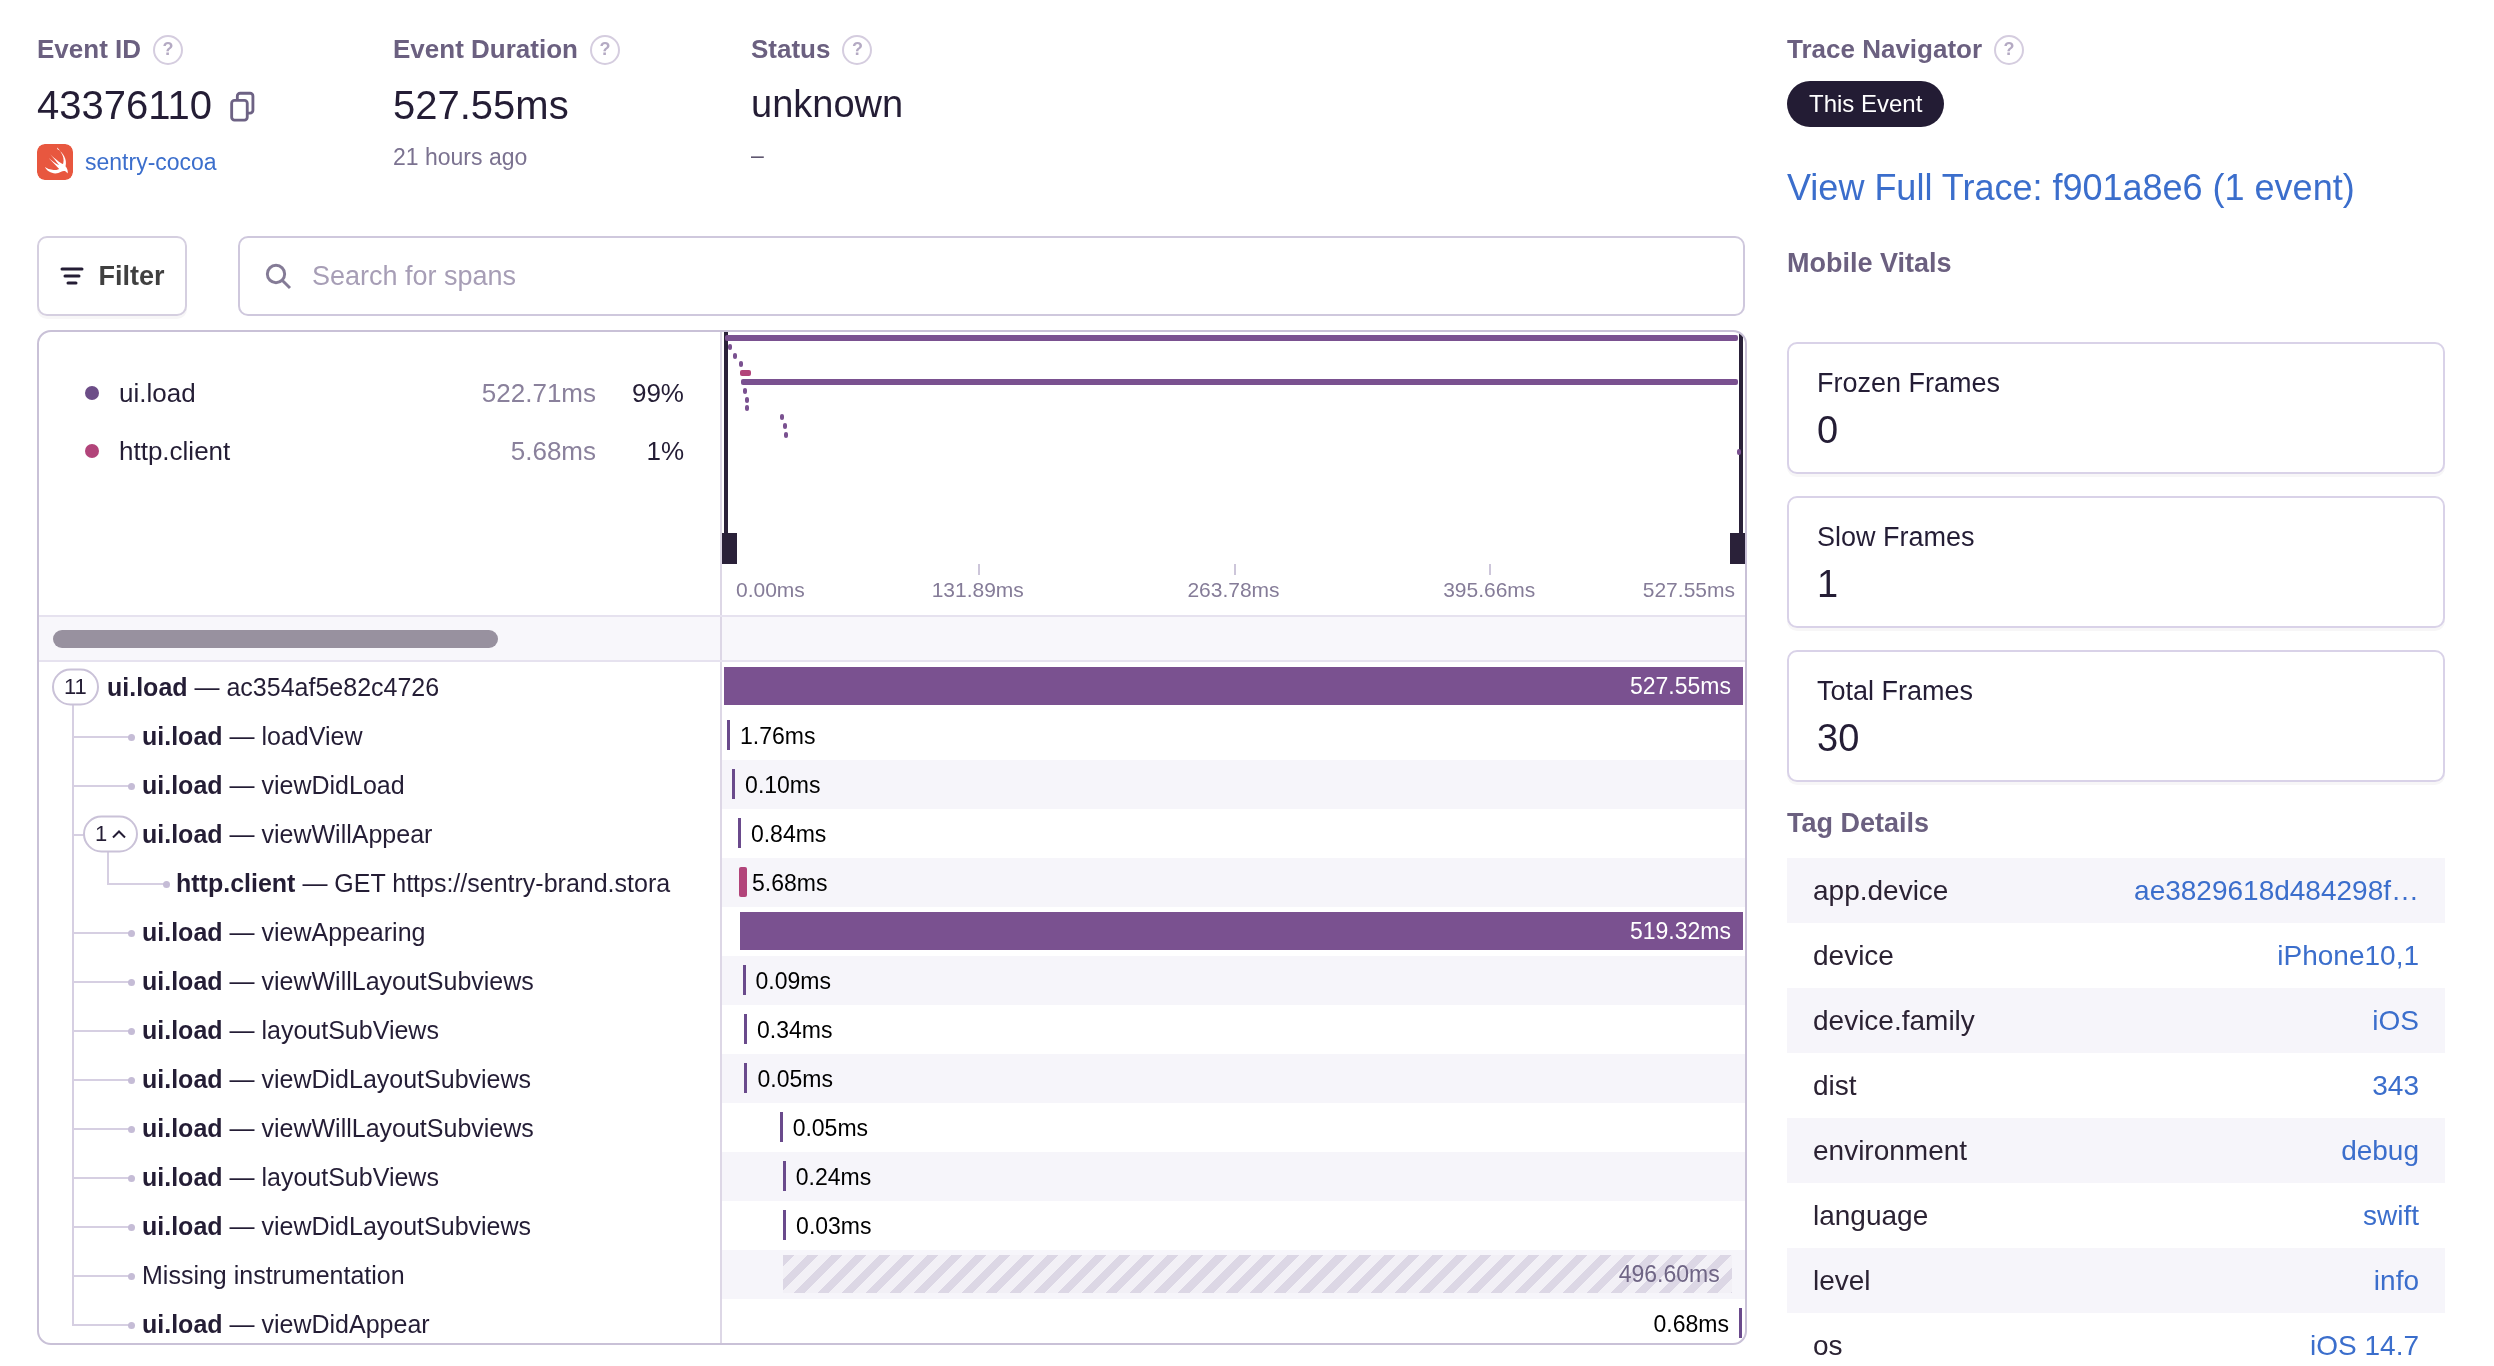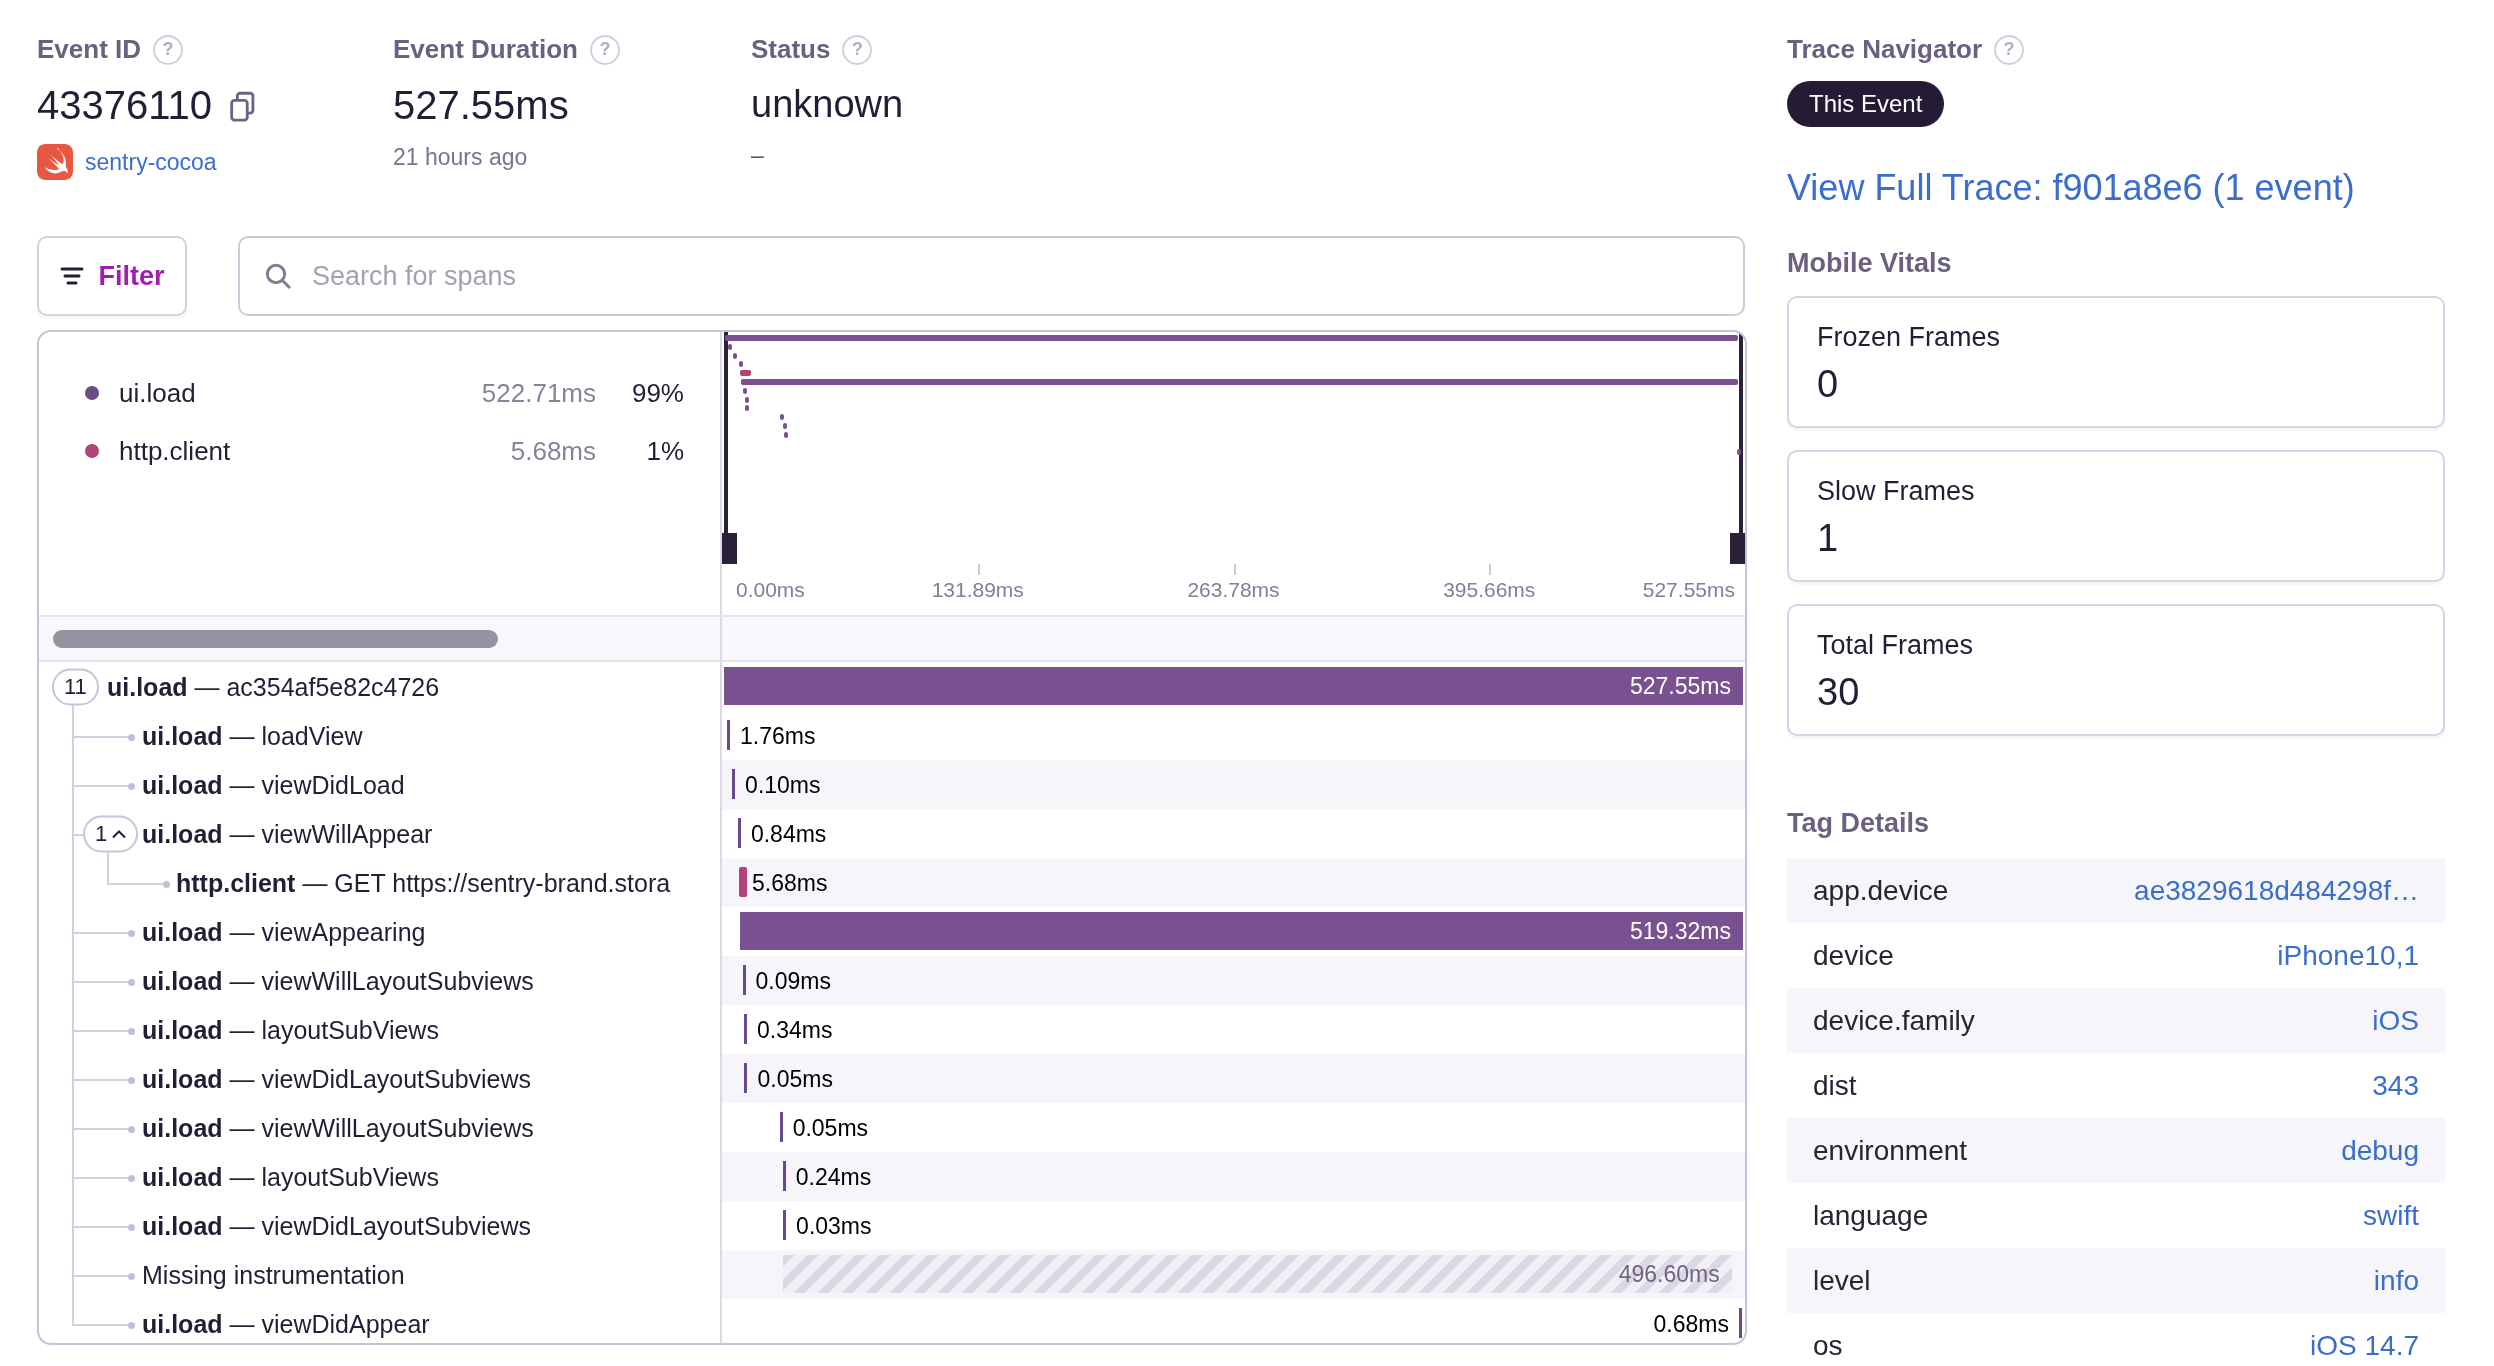--- a/index.html
+++ b/index.html
@@ -19,21 +19,21 @@
   .copy-btn { background:none; border:none; cursor:pointer; padding:0; display:flex; }
   .swift-badge { width:36px; height:36px; border-radius:8px; overflow:hidden; display:flex; }
   .badge-dark { display:inline-block; background:#231c34; color:#fff; font-size:24px;
     padding:9px 22px; border-radius:24px; }
   .tn-link { margin-top:40px; font-size:36px; }
 
   
   .filter-btn { position:absolute; left:37px; top:236px; width:150px; height:80px;
     background:#fff; border:2px solid #d5cfe0; border-radius:10px; cursor:pointer;
     display:flex; align-items:center; justify-content:center; gap:13px;
-    font-family:"Liberation Sans",sans-serif; font-size:27px; font-weight:bold; color:#a21caf;
+    font-family:"Liberation Sans",sans-serif; font-size:27px; font-weight:bold; color:#404040;
     box-shadow:0 3px 0 rgba(40,20,60,.04); }
   .search-wrap { position:absolute; left:238px; top:236px; width:1507px; height:80px; }
   .search-wrap input { width:100%; height:100%; border:2px solid #cfc8dd; border-radius:10px;
     padding:0 24px 0 72px; font-family:"Liberation Sans",sans-serif; font-size:27px; color:#241d35; outline:none; }
   .search-wrap input::placeholder { color:#a79eb6; }
   .search-ico { position:absolute; left:24px; top:24px; }
 
   
   .panel { position:absolute; left:37px; top:330px; width:1710px; height:1015px;
     border:2px solid #c9c1d7; border-radius:14px; overflow:hidden; background:#fff;
@@ -89,21 +89,21 @@
   .hatch { position:absolute; top:5px; height:38px; color:#6f6585; font-size:23px;
     display:flex; align-items:center; justify-content:flex-end; padding-right:12px;
     background:repeating-linear-gradient(135deg,#dcd7e5 0 8px,#f2f0f6 8px 17px); }
   .mini-mark { position:absolute; border-radius:2px; background:#7a5190; }
   .mini-mark.pink { background:#b2447a; }
 
   
   .side-h { font-size:27px; font-weight:bold; color:#6b6080; }
   .vital-card { position:absolute; left:1787px; width:658px; height:132px; background:#fff;
     border:2px solid #d9d2e8; border-radius:10px; padding:24px 28px;
-    box-shadow:0 3px 0 rgba(40,20,60,.04); }
+    box-shadow:0 3px 0 rgba(40,20,60,.04);margin-top:46px; }
   .vital-label { font-size:27px; color:#241d35; }
   .vital-value { font-size:38px; color:#241d35; margin-top:10px; }
   .tag-table { position:absolute; left:1787px; top:858px; width:658px; }
   .tag-row { display:flex; align-items:center; height:65px; padding:0 26px; }
   .tag-row.alt { background:#f6f5fa; }
   .tag-key { font-size:28px; color:#2b2233; }
   .tag-sp { flex:1; }
   .tag-val { font-size:28px; color:#3b6ecc; cursor:pointer; white-space:nowrap; }
 </style>
 </head>

